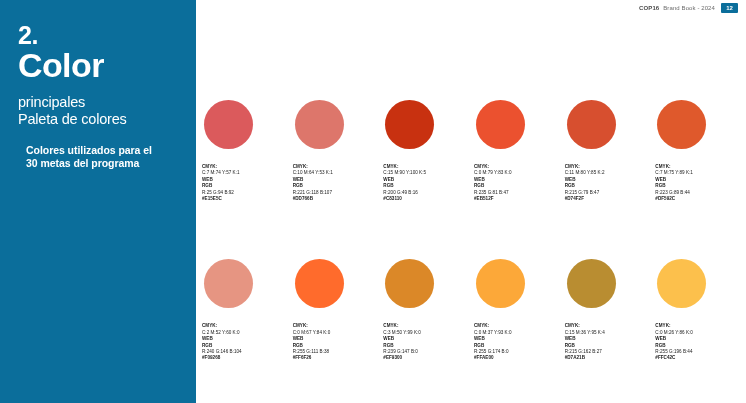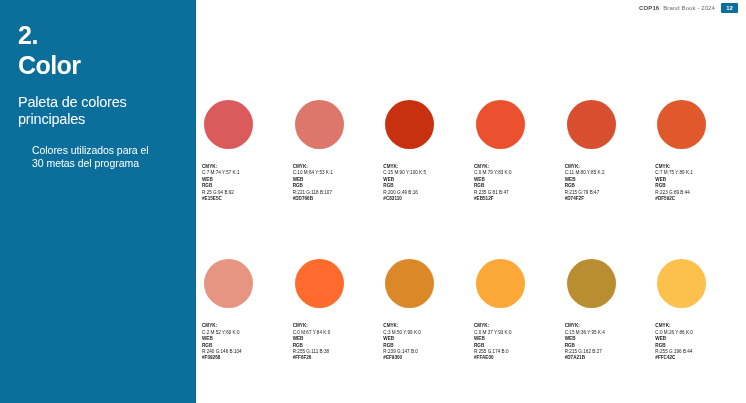--- a/index.html
+++ b/index.html
@@ -19,30 +19,30 @@
     position:absolute;left:0;top:0;width:196px;height:403px;
     background:#0B6E9B;
     box-sizing:border-box;
     padding:22px 18px 0 18px;
   }
   .sec-num{
     color:#ffffff;font-weight:bold;font-size:25px;line-height:26px;
     letter-spacing:-0.4px;margin:0 0 2px 0;
   }
   .sec-title{
-    color:#ffffff;font-weight:bold;font-size:25px;line-height:30px;
+    color:#ffffff;font-weight:bold;font-size:34px;line-height:30px;
     letter-spacing:-0.6px;margin:0 0 14px 0;
   }
   .sec-sub{
     color:#ffffff;font-size:14.5px;line-height:17px;font-weight:400;
     margin:0 0 16px 0;letter-spacing:-0.2px;
   }
   .sec-body{
-    color:#ffffff;font-size:10.5px;line-height:13px;font-weight:normal;
-    margin:14px;letter-spacing:-0.05px;
+    color:#ffffff;font-size:10.5px;line-height:13px;font-weight:bold;
+    margin:8px;letter-spacing:-0.05px;
   }
   .sec-body div{white-space:nowrap;}
 
   
   .header{
     position:absolute;right:8px;top:3px;
     display:flex;align-items:center;gap:4px;
     font-size:6px;line-height:8px;color:#6d6d6d;
   }
   .hdr-brand{font-weight:bold;color:#4a4a4a;letter-spacing:0.1px;}
@@ -81,22 +81,22 @@
   <div class="header">
     <span class="hdr-brand">COP16</span>
     <span class="hdr-text">Brand Book - 2024</span>
     <span class="hdr-page">12</span>
   </div>
 
   <div class="sidebar">
     <div class="sec-num">2.</div>
     <div class="sec-title">Color</div>
     <div class="sec-sub">
+      <div>principales</div>
       <div>Paleta de colores</div>
-      <div>principales</div>
     </div>
     <div class="sec-body">
       <div>Colores utilizados para el</div>
       <div>30 metas del programa</div>
     </div>
   </div>
 
   <div class="grid">
     <div class="row r1">
         <div class="cell">

